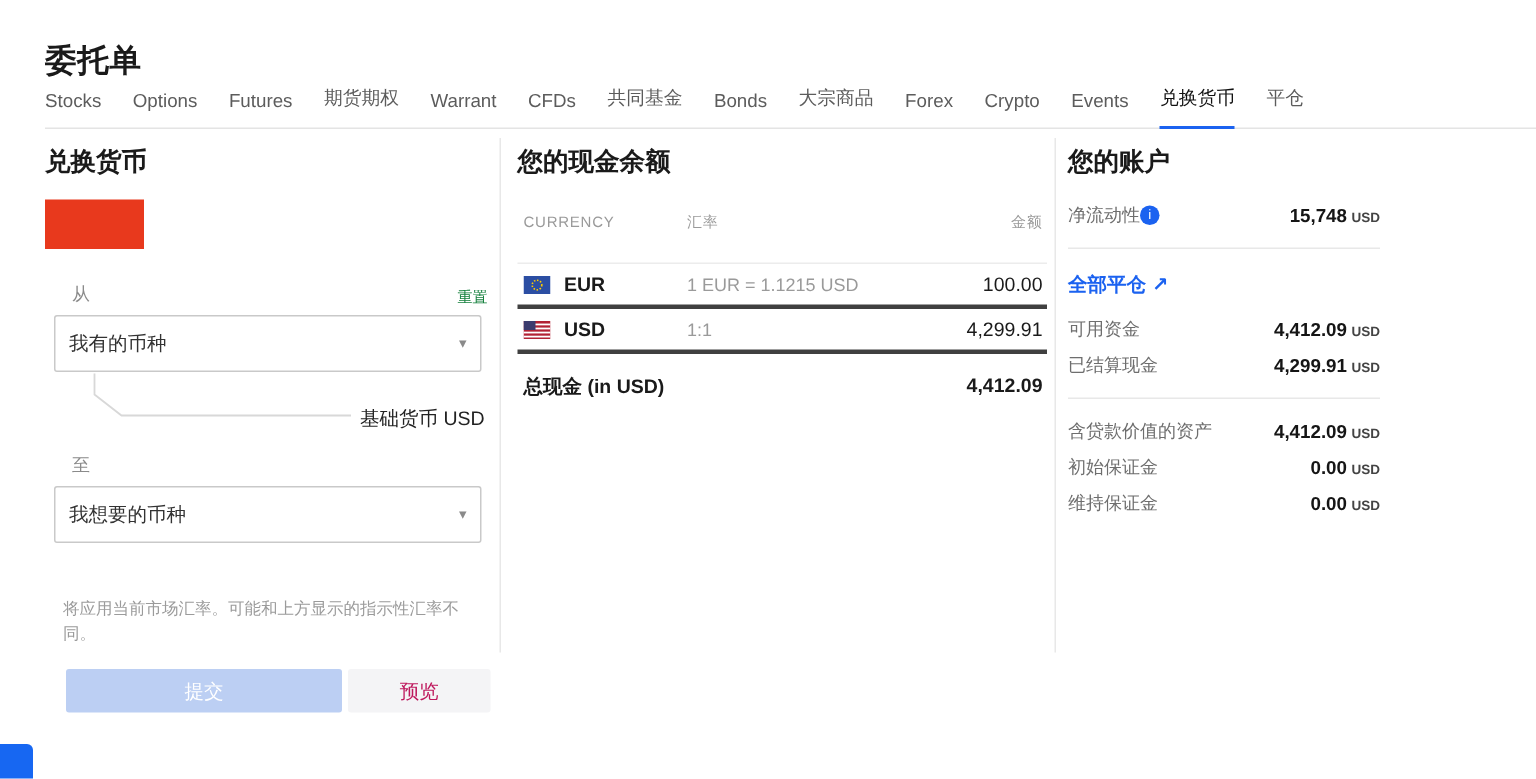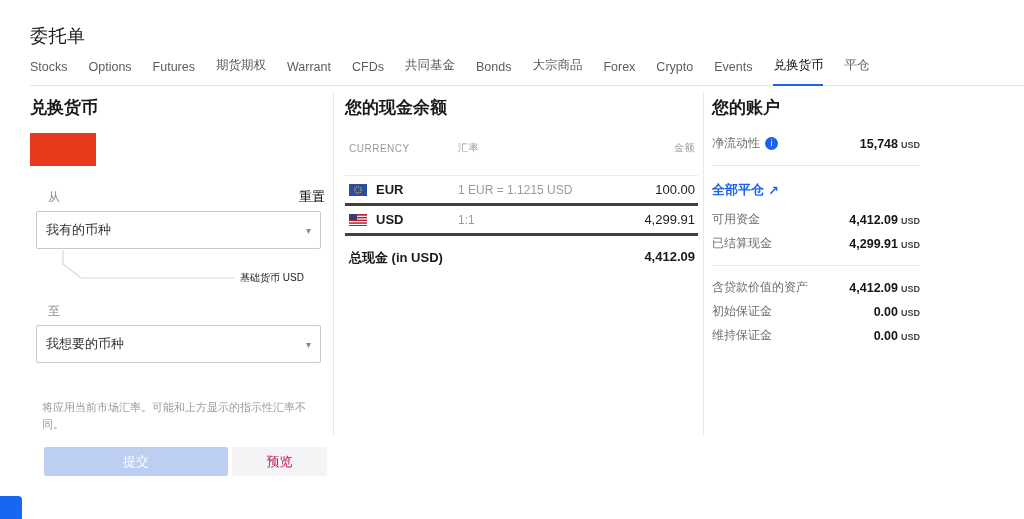--- a/index.html
+++ b/index.html
@@ -1,21 +1,21 @@
 <!DOCTYPE html>
 <html><head>
 <meta charset="utf-8">
 <style>
   html,body { margin:0; padding:0; }
   body {
     width:1024px; height:519px; position:relative; overflow:hidden;
     background:#ffffff; color:#1a1a1a;
     font-family:"Liberation Sans","DejaVu Sans",sans-serif;
   }
-  .page-title { position:absolute; left:30px; top:12px; font-size:18px; font-weight:400; letter-spacing:.5px; }
+  .page-title { position:absolute; left:30px; top:12px; font-size:21px; font-weight:700; letter-spacing:.5px; }
 
   
   .tabbar { position:absolute; left:30px; right:0; top:57px; border-bottom:1px solid #e4e4e4; }
   .tabs { display:flex; gap:21px; align-items:flex-end; }
   .tab { font-size:12.5px; color:#5c5c5c; padding-bottom:10px; border-bottom:2px solid transparent;
          margin-bottom:-1px; cursor:pointer; white-space:nowrap; }
   .tab.active { color:#111; border-bottom-color:#1b62f0; }
 
   .v-divider { position:absolute; top:92px; height:343px; width:1px; background:#e8e8e8; }
   .v-divider.d1 { left:333px; } .v-divider.d2 { left:703px; }
@@ -23,28 +23,28 @@
   .col { position:absolute; top:92px; }
   .col-left  { left:30px;  width:297px; }
   .col-mid   { left:345px; width:353px; }
   .col-right { left:712px; width:208px; }
   .section-title { font-size:17px; font-weight:700; margin:4px 0 0; }
 
   
   .red-block { width:66px; height:33px; background:#e8391d; margin-top:14px; }
   .field-label-row { display:flex; justify-content:space-between; align-items:flex-end; margin:22px 2px 5px 18px; }
   .field-label { font-size:12px; color:#8a8a8a; }
-  .reset-link { font-size:13px; color:#000000; cursor:pointer; }
+  .reset-link { font-size:10px; color:#15803d; cursor:pointer; }
   .select { margin-left:6px; width:285px; height:38px; border:1px solid #c9c9c9; border-radius:2px;
             background:#fff; display:flex; align-items:center; justify-content:space-between;
             padding:0 9px; box-sizing:border-box; font-size:13px; color:#333; cursor:pointer; }
   .select .chev { color:#8a8a8a; font-size:10px; }
   .connector { position:relative; height:54px; margin-left:6px; }
   .connector svg { position:absolute; left:0; top:0; }
-  .base-cur-label { position:absolute; left:204px; top:22px; font-size:10px; color:#222; white-space:nowrap; }
+  .base-cur-label { position:absolute; left:204px; top:22px; font-size:13px; color:#222; white-space:nowrap; }
   .to-label { margin:0 0 5px 18px; font-size:12px; color:#8a8a8a; }
   .note { margin:36px 0 0 12px; font-size:11px; color:#9b9b9b; line-height:1.5; }
   .btn-row { display:flex; gap:4px; margin:15px 0 0 14px; }
   .btn { height:29px; border:none; border-radius:2px; font-size:13px; font-family:inherit; cursor:pointer; }
   .btn-submit  { width:184px; background:#bccff3; color:#fff; }
   .btn-preview { width:95px;  background:#f4f4f6; color:#be185d; }
 
   
   .thead { display:flex; align-items:center; margin-top:22px; padding:0 3px 20px 4px;
            font-size:10px; color:#9a9a9a; letter-spacing:.5px; border-bottom:1px solid #ececec; }
@@ -54,21 +54,21 @@
   .cur-code { width:82px; font-size:13px; font-weight:700; }
   .cur-rate { flex:1; font-size:12px; color:#9a9a9a; }
   .cur-amt  { font-size:13px; color:#1a1a1a; }
   .total-row { display:flex; justify-content:space-between; margin-top:13px; padding:0 3px 0 4px;
                font-size:13px; font-weight:700; }
 
   
   .acct-row { display:flex; justify-content:space-between; align-items:center; margin-top:12px; }
   .acct-row.first { margin-top:16px; }
   .acct-row.tight { margin-top:7px; }
-  .acct-label { font-size:12px; color:#6e6e6e; display:flex; align-items:center; gap:5px; }
+  .acct-label { font-size:12px; color:#6e6e6e; display:flex; align-items:center; gap:0; }
   .info-icon { width:13px; height:13px; border-radius:50%; background:#1b62f0; color:#fff; font-size:9px;
                line-height:13px; text-align:center; font-style:normal; cursor:pointer; flex:none; }
   .acct-val { font-size:12.5px; font-weight:700; color:#151515; white-space:nowrap; }
   .acct-val .unit { font-size:9px; font-weight:600; color:#444; margin-left:3px; }
   .neg { color:#d6372c; }
   .h-divider { border:none; border-top:1px solid #e8e8e8; margin:13px 0; }
   .close-all { display:inline-flex; gap:4px; align-items:center; color:#1b62f0; font-size:13px;
                font-weight:700; cursor:pointer; margin-top:2px; }
 
   .chat-btn { position:absolute; left:0; bottom:0; width:22px; height:23px; background:#1767f2;

